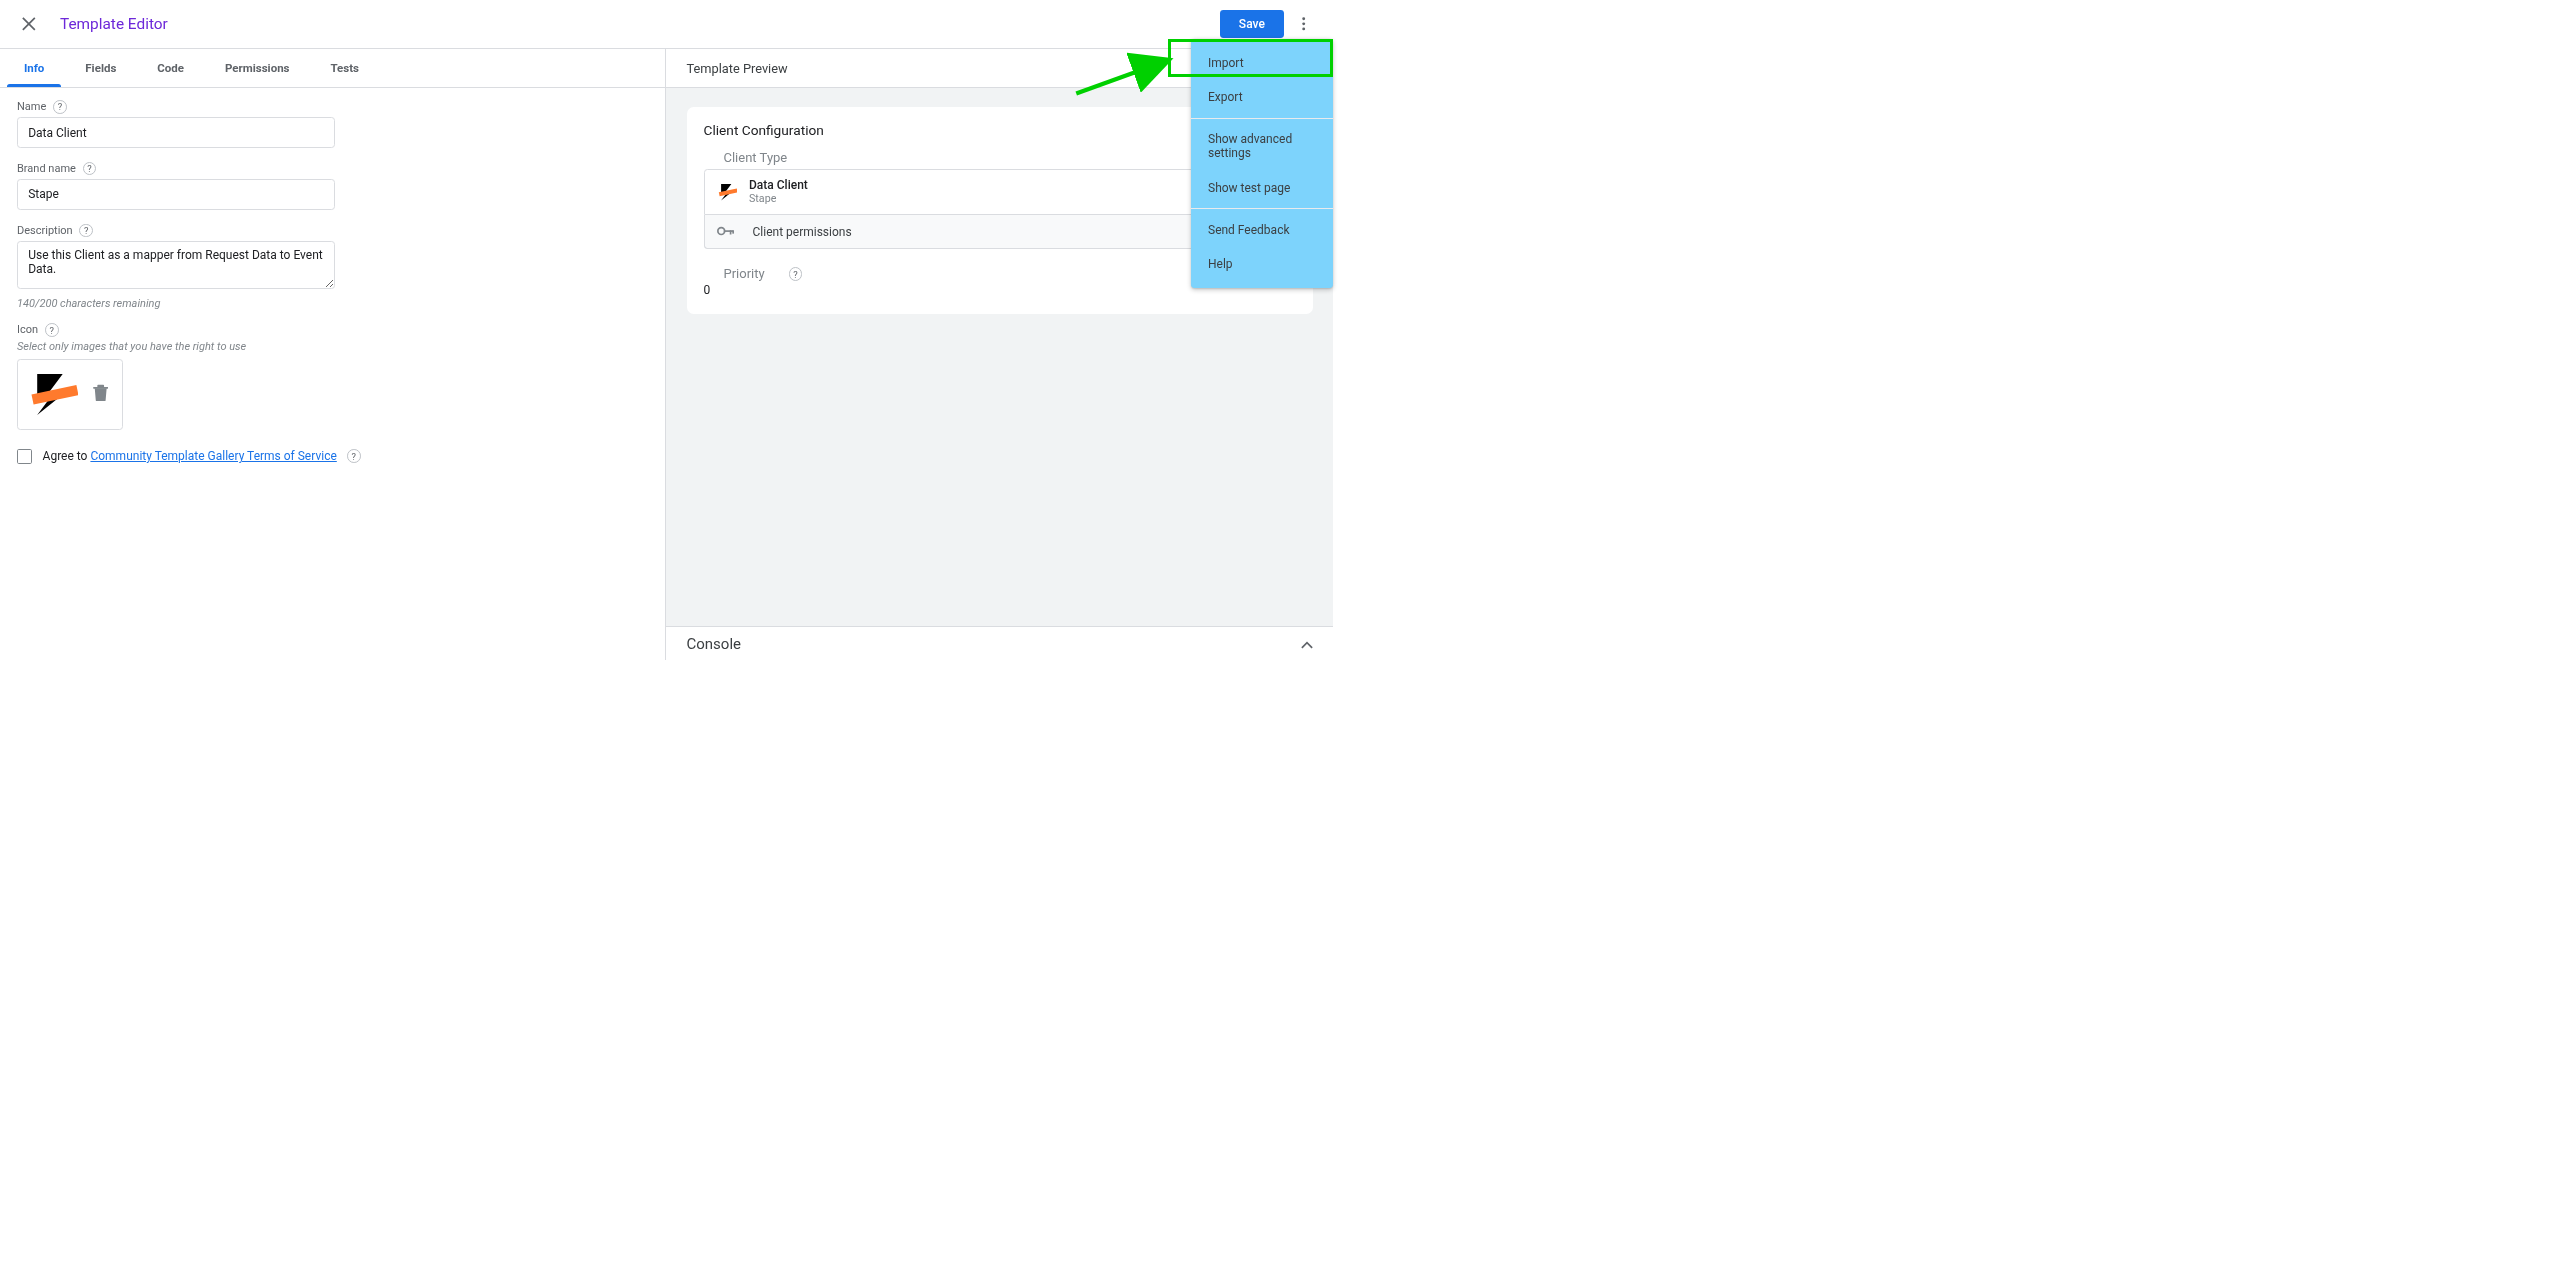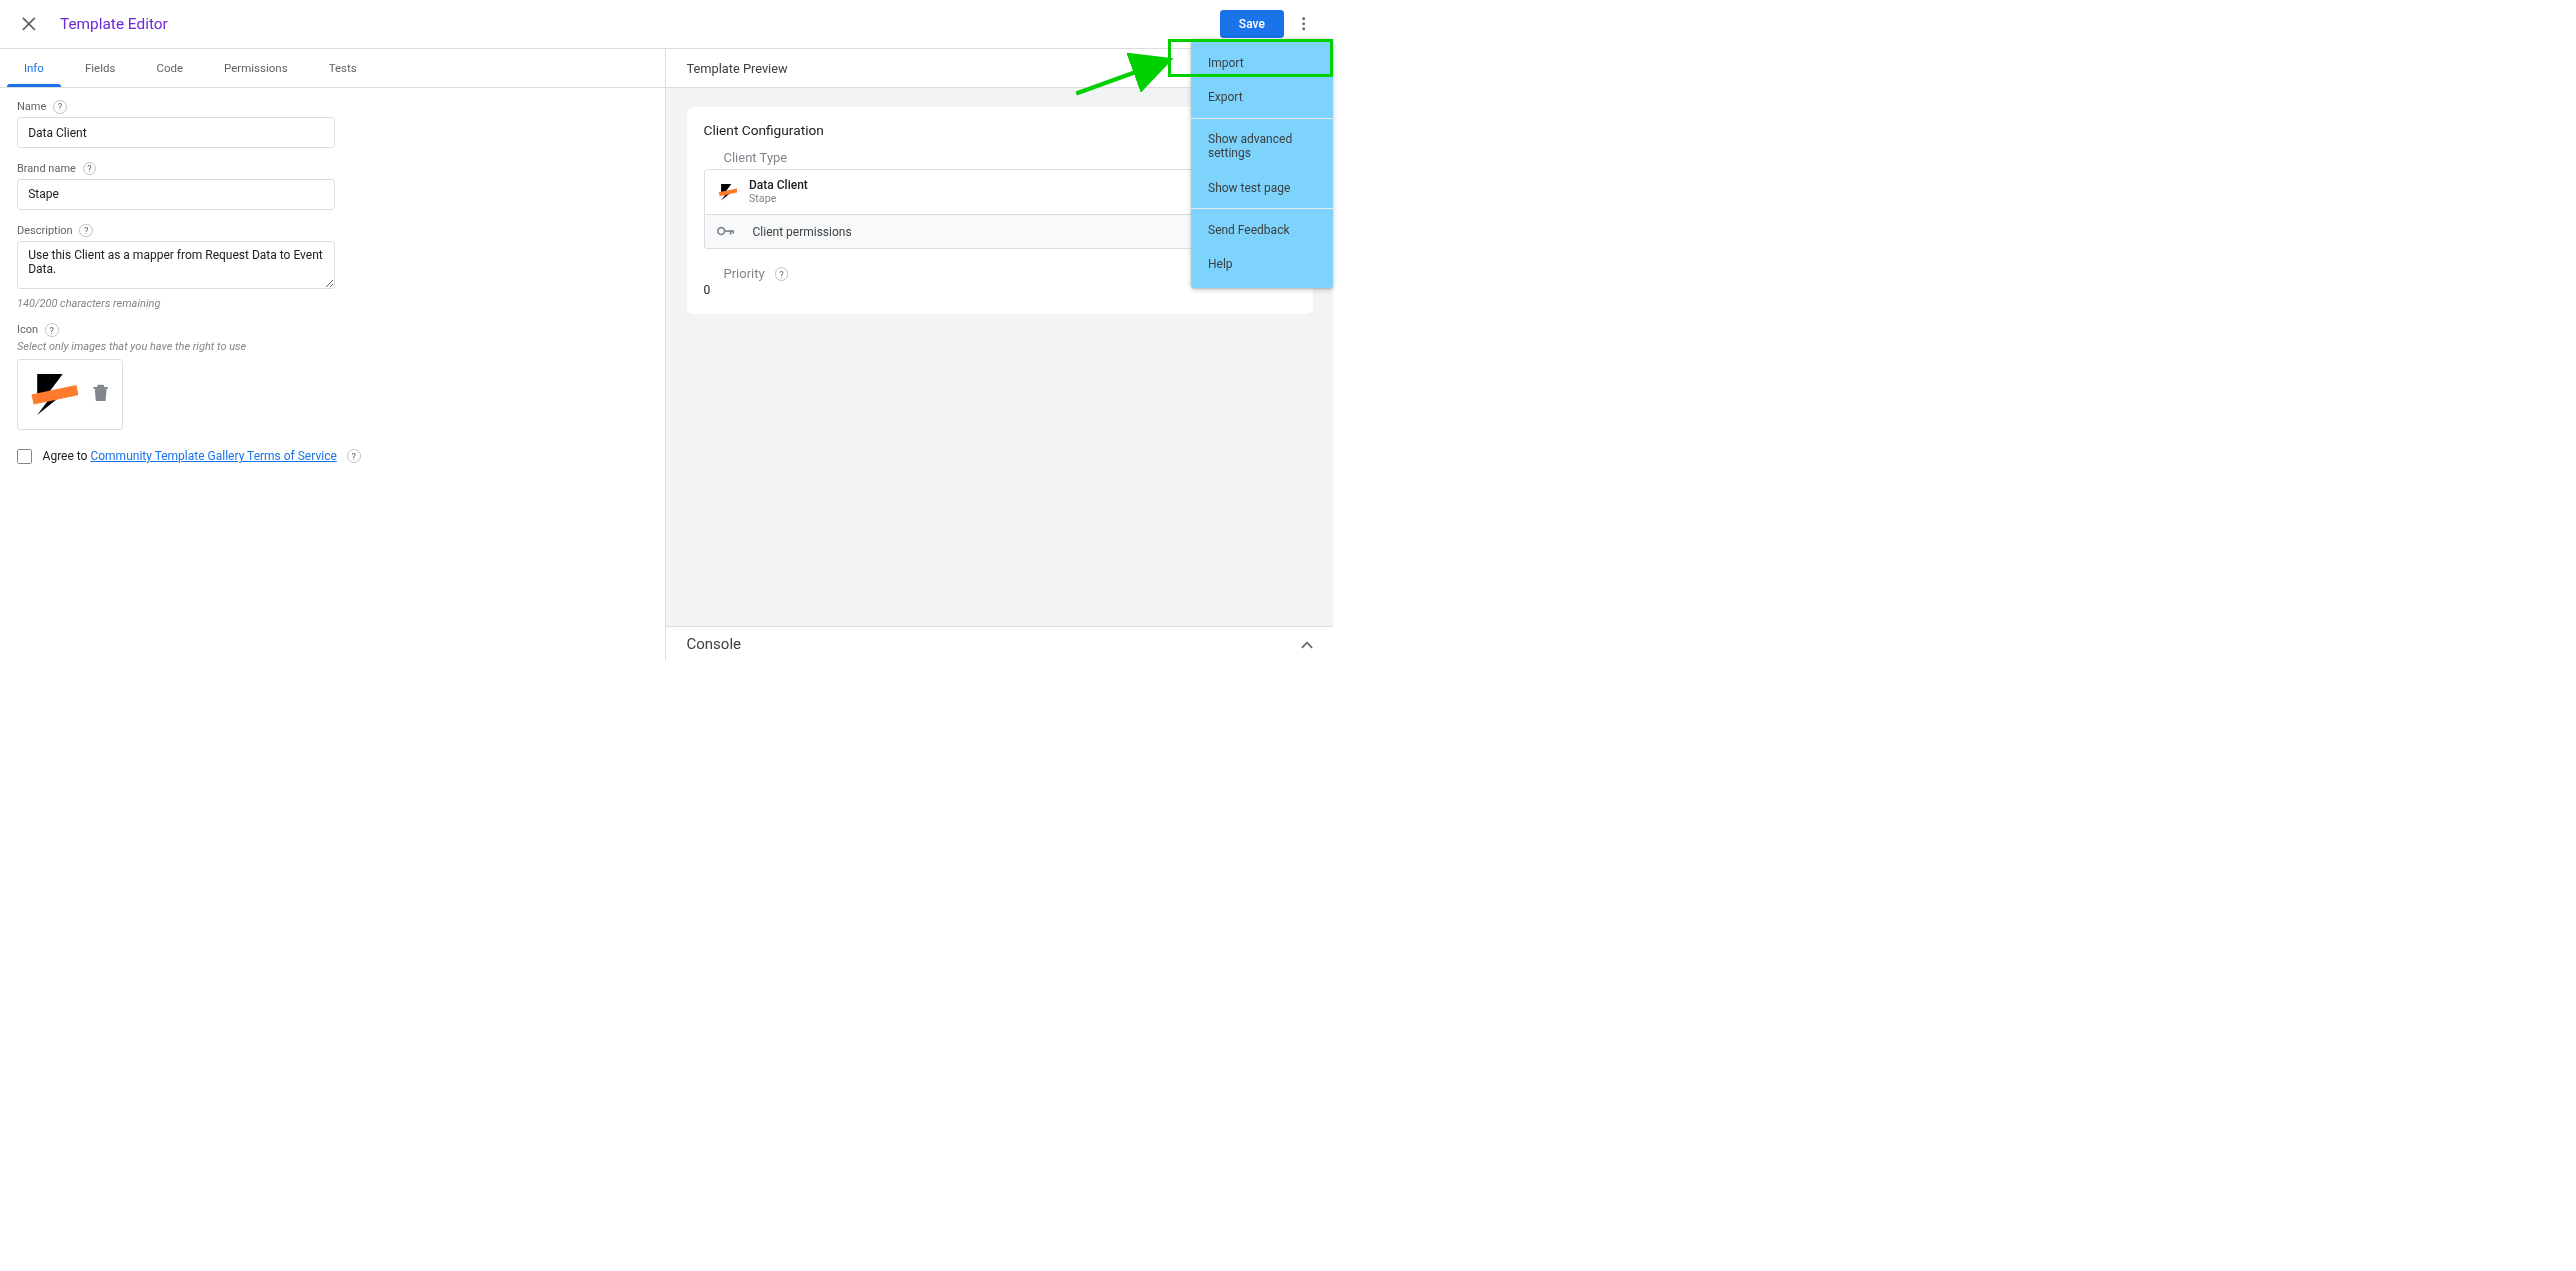--- a/index.html
+++ b/index.html
@@ -9,21 +9,21 @@
 .header { height: 49px; display: flex; align-items: center; padding: 0 15.4px 0 19px; border-bottom: 0.9px solid #dadce0; }
 .close-btn { width: 20.5px; height: 20.5px; display: flex; align-items: center; justify-content: center; cursor: pointer; color: #5f6368; }
 .page-title { font-size: 15.4px; font-weight: 400; margin-left: 20.5px; color: #6d28d9; }
 .header-right { margin-left: auto; display: flex; align-items: center; gap: 6.8px; }
 .save-btn { background: #1a73e8; color: #fff; border: none; border-radius: 3.4px; padding: 6.8px 19px; font-size: 12px; font-weight: 500; cursor: pointer; font-family: inherit; }
 .more-btn { width: 27px; height: 27px; display: flex; align-items: center; justify-content: center; cursor: pointer; color: #5f6368; border-radius: 50%; }
 
 .main { flex: 1; display: flex; min-height: 0; }
 .left { width: 666px; display: flex; flex-direction: column; border-right: 0.9px solid #dadce0; }
 .tabs { height: 39px; display: flex; align-items: stretch; border-bottom: 0.9px solid #dadce0; padding: 0 3.4px; }
-.tab { padding: 0 20.5px; display: flex; align-items: center; font-size: 11.5px; color: #5f6368; font-weight: 400; cursor: pointer; position: relative; }
+.tab { padding: 0 20.5px; display: flex; align-items: center; font-size: 11.5px; color: #5f6368; font-weight: 700; cursor: pointer; position: relative; }
 .tab.active { color: #1a73e8; }
 .tab.active::after { content: ""; position: absolute; left: 3.4px; right: 3.4px; bottom: 0; height: 2.6px; background: #1a73e8; border-radius: 2.6px 2.6px 0 0;}
 
 .form { padding: 12px 17px; overflow-y: auto; }
 .field-group { margin-bottom: 13.7px; }
 .field-label-row { display: flex; align-items: flex-start; gap: 6.8px; margin-bottom: 3.4px; }
 .field-label { font-size: 11px; color: #5f6368; }
 .help-circle { width: 13.7px; height: 13.7px; border: 0.9px solid #bdc1c6; border-radius: 50%; display: flex; align-items: center; justify-content: center; font-size: 9.4px; color: #5f6368; cursor: pointer; }
 .text-input { width: 318px; height: 31px; border: 0.9px solid #dadce0; border-radius: 3.4px; padding: 0 10.2px; font-size: 12px; font-family: inherit; color: #202124; }
 .textarea { width: 318px; height: 48px; border: 0.9px solid #dadce0; border-radius: 3.4px; padding: 6.8px 10.2px; font-size: 12px; font-family: inherit; color: #202124; resize: both; }
@@ -181,21 +181,21 @@
               <svg width="17" height="10.2" viewBox="0 0 20 12">
                   <circle cx="5" cy="6" r="4" fill="none" stroke="currentColor" stroke-width="2"></circle>
                   <rect x="8" y="5" width="11" height="2" fill="currentColor"></rect>
                   <rect x="15" y="5" width="2" height="5" fill="currentColor"></rect>
                   <rect x="18" y="5" width="2" height="4" fill="currentColor"></rect>
                 </svg>
             </span>
             <span class="perm-text">Client permissions</span>
           </div>
           <div class="priority">
-            <div style="display:flex;align-items:flex-end;gap:10px;">
+            <div style="display:flex;align-items:flex-end;gap:24px;">
               <span class="sub-label">Priority</span>
               <span class="help-circle">?</span>
             </div>
             <div class="priority-val">0</div>
           </div>
         </div>
       </div>
       <div class="console-bar">
         <span class="console-title">Console</span>
         <span class="console-toggle">

